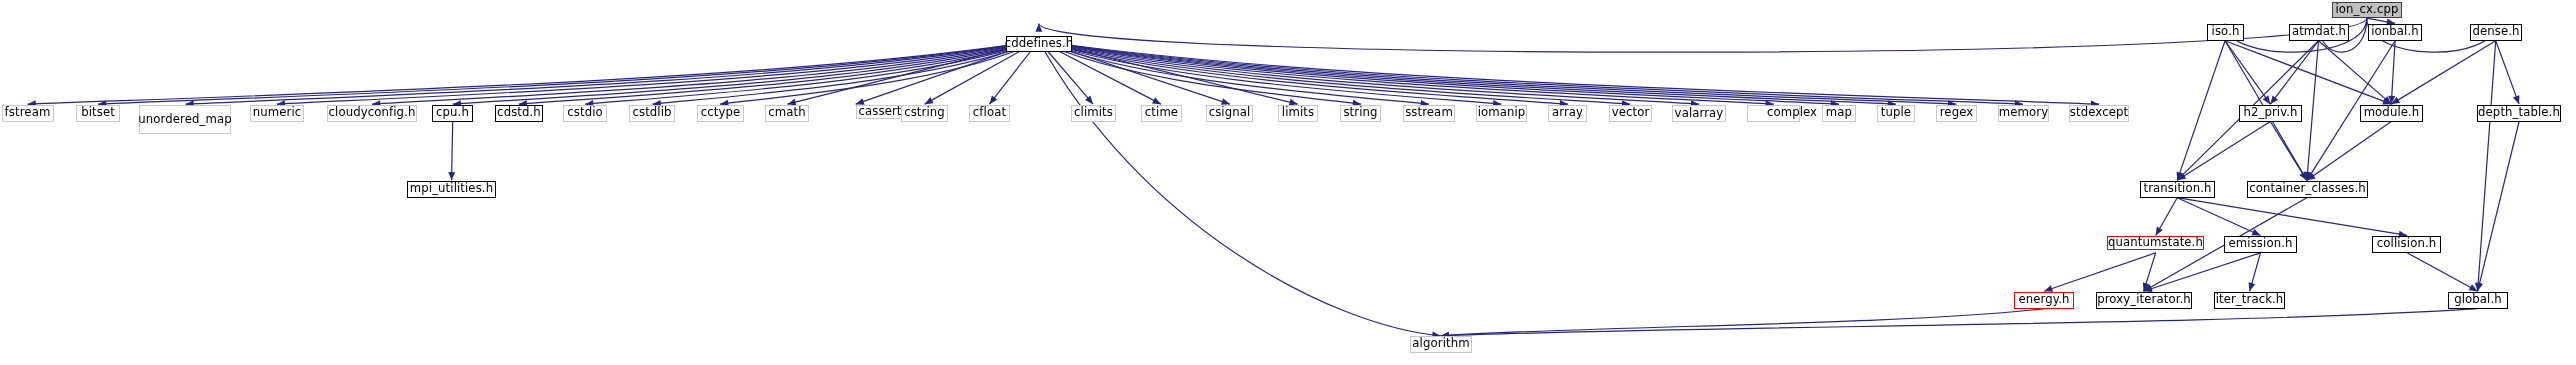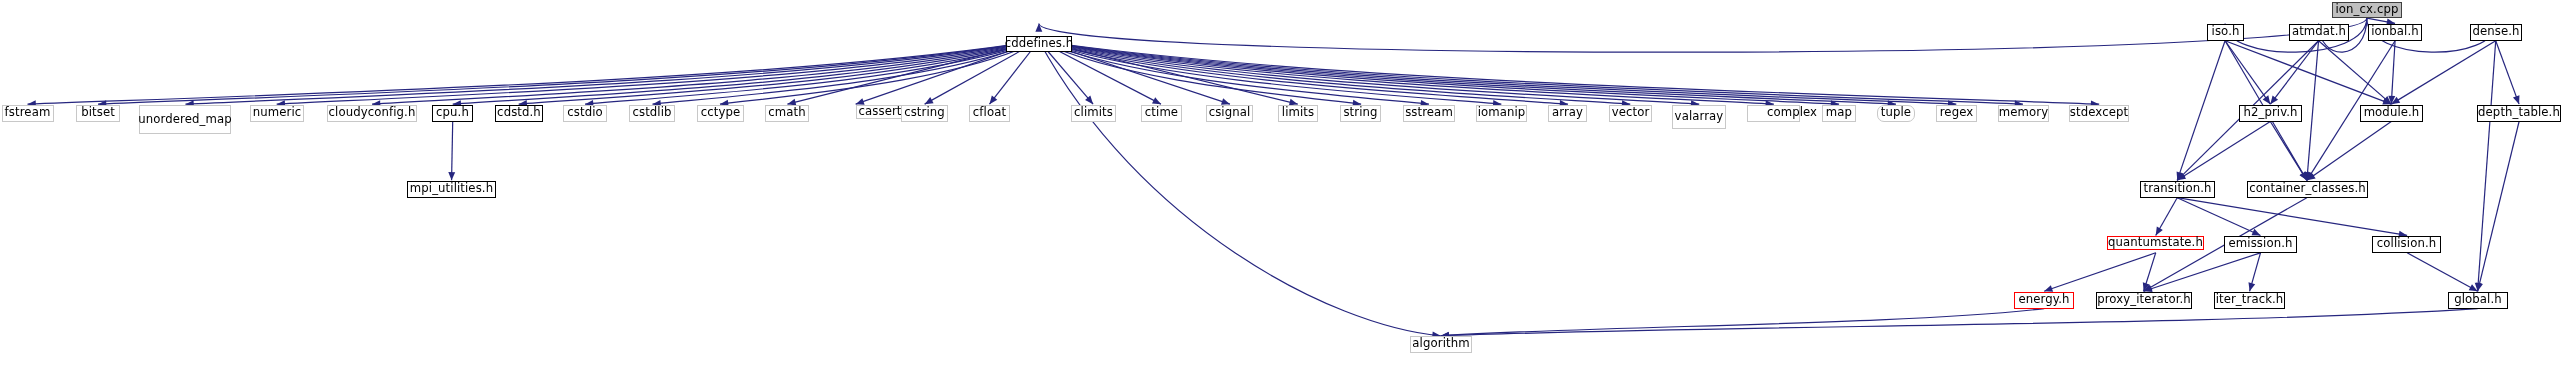--- a/index.html
+++ b/index.html
@@ -351,24 +351,24 @@
       <div class="node kind-std" style="left: 969px; top: 105px; width: 41px; height: 16.6px;">cfloat</div>
       <div class="node kind-std" style="left: 1071px; top: 105px; width: 45px; height: 16.6px;">climits</div>
       <div class="node kind-std" style="left: 1141px; top: 105px; width: 41px; height: 16.6px;">ctime</div>
       <div class="node kind-std" style="left: 1206px; top: 105px; width: 47px; height: 16.6px;">csignal</div>
       <div class="node kind-std" style="left: 1278px; top: 105px; width: 40px; height: 16.6px;">limits</div>
       <div class="node kind-std" style="left: 1340px; top: 105px; width: 41px; height: 16.6px;">string</div>
       <div class="node kind-std" style="left: 1403px; top: 105px; width: 52px; height: 16.6px;">sstream</div>
       <div class="node kind-std" style="left: 1476px; top: 105px; width: 51px; height: 16.6px;">iomanip</div>
       <div class="node kind-std" style="left: 1548px; top: 105px; width: 39px; height: 16.6px;">array</div>
       <div class="node kind-std" style="left: 1609px; top: 105px; width: 43px; height: 16.6px;">vector</div>
-      <div class="node kind-std" style="left: 1672px; top: 105px; width: 54px; height: 24px;">valarray</div>
+      <div class="node kind-std" style="left: 1672px; top: 105px; width: 54px; height: 17px;">valarray</div>
       <div class="node kind-std" style="left: 1747px; top: 105px; width: 53px; height: 16.6px; padding-left: 37px;">complex</div>
       <div class="node kind-std" style="left: 1822px; top: 105px; width: 34px; height: 16.6px;">map</div>
-      <div class="node kind-std" style="left: 1877px; top: 105px; width: 38px; height: 16.6px; border-radius: 7px;">tuple</div>
+      <div class="node kind-std" style="left: 1877px; top: 105px; width: 38px; height: 16.6px;">tuple</div>
       <div class="node kind-std" style="left: 1936px; top: 105px; width: 41px; height: 16.6px;">regex</div>
       <div class="node kind-std" style="left: 1998px; top: 105px; width: 51px; height: 16.6px;">memory</div>
       <div class="node kind-std" style="left: 2069px; top: 105px; width: 60px; height: 16.6px;">stdexcept</div>
       <div class="node kind-hdr" style="left: 2239px; top: 105px; width: 63px; height: 16.6px;">h2_priv.h</div>
       <div class="node kind-hdr" style="left: 2360px; top: 105px; width: 63px; height: 16.6px;">module.h</div>
       <div class="node kind-hdr" style="left: 2477px; top: 105px; width: 84px; height: 16.6px;">depth_table.h</div>
       <div class="node kind-hdr" style="left: 407px; top: 181px; width: 89px; height: 16.6px;">mpi_utilities.h</div>
       <div class="node kind-hdr" style="left: 2140px; top: 181px; width: 75px; height: 16.6px;">transition.h</div>
       <div class="node kind-hdr" style="left: 2247px; top: 181px; width: 121px; height: 16.6px;">container_classes.h</div>
       <div class="node kind-red" style="left: 2107px; top: 236px; width: 97px; height: 14px;">quantumstate.h</div>

